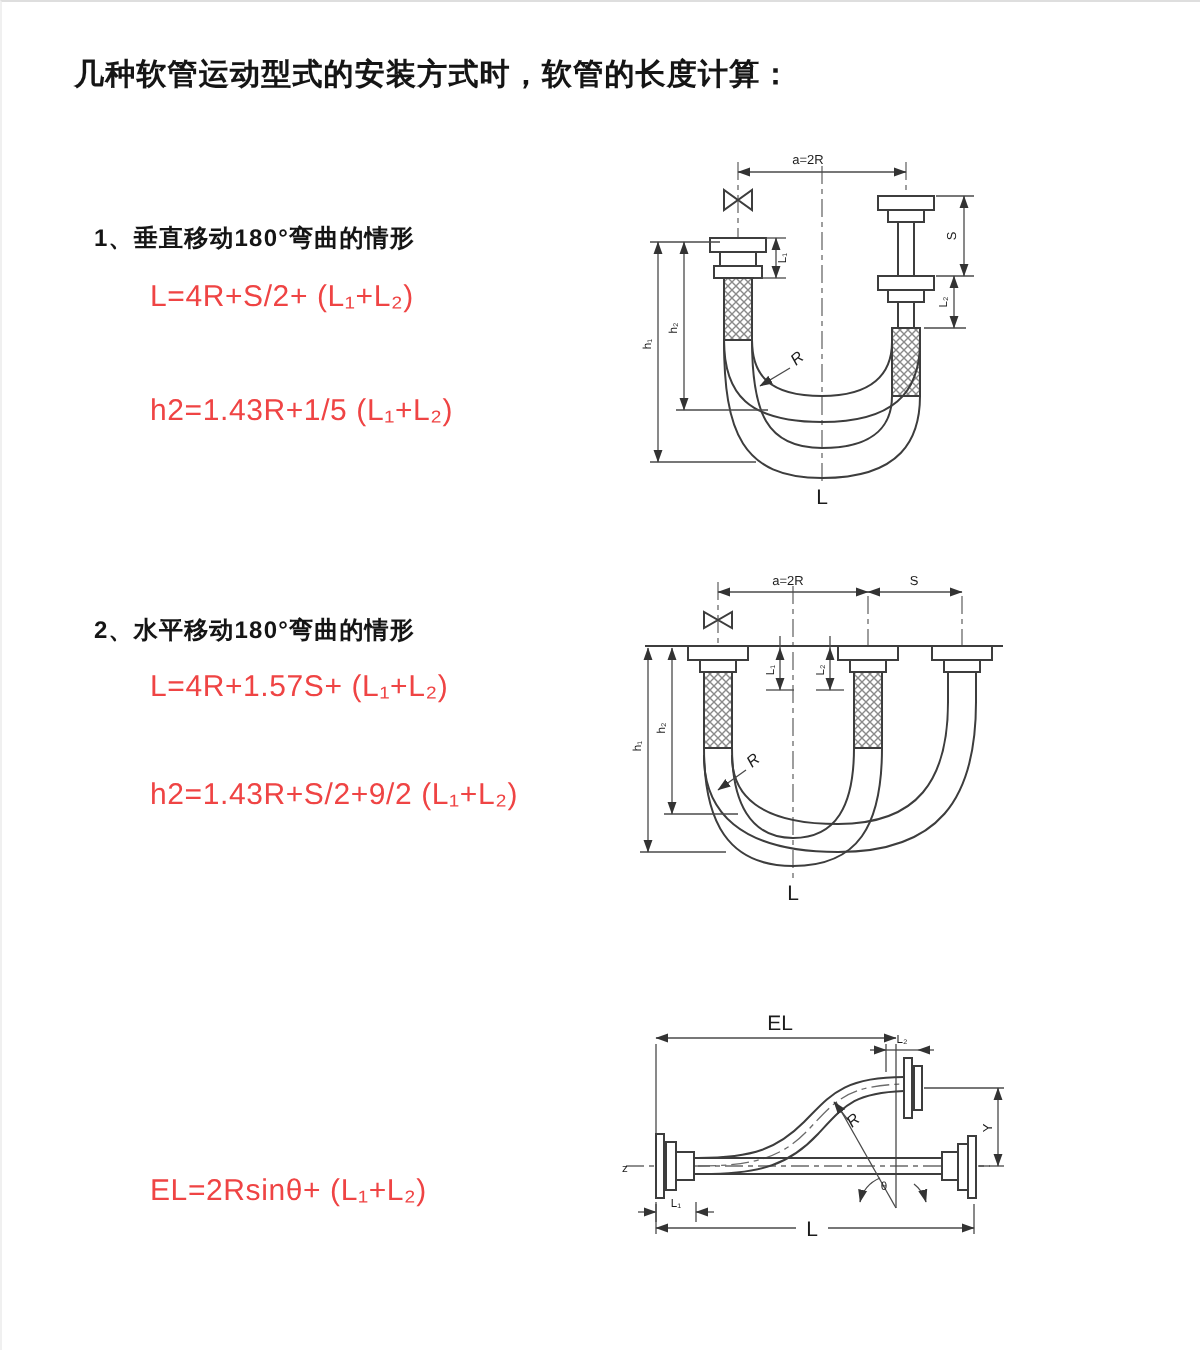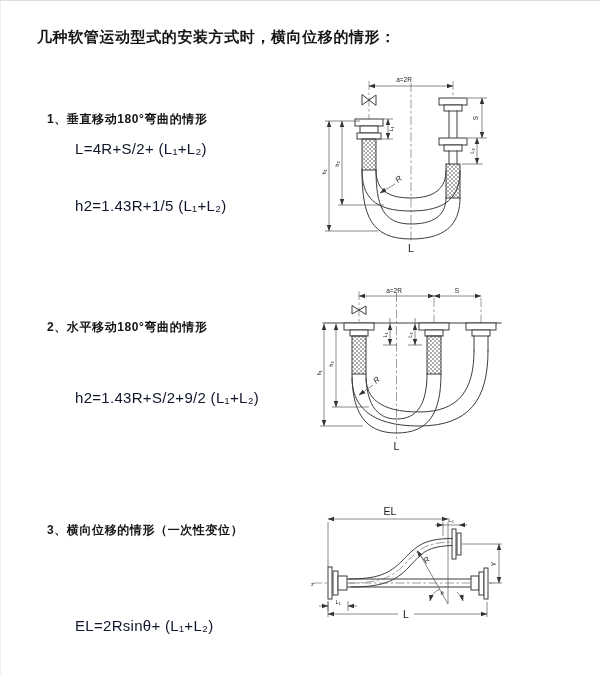--- a/index.html
+++ b/index.html
@@ -4,48 +4,48 @@
 <style>
   html,body{margin:0;padding:0}
   body{
     width:600px;height:675px;position:relative;overflow:hidden;
     background:#ffffff;color:#151515;
     font-family:"Liberation Sans","DejaVu Sans",sans-serif;
   }
   .page{position:absolute;inset:0;border-top:1px solid #dedede;border-left:1px solid #f0f0f0}
   .title{position:absolute;left:36px;top:27px;font-size:15px;font-weight:700;letter-spacing:.6px;white-space:nowrap}
   .sec-h{position:absolute;left:46px;font-size:12px;font-weight:700;letter-spacing:.6px;white-space:nowrap}
-  .formula{position:absolute;left:74px;font-size:15px;font-weight:400;letter-spacing:.3px;color:#0f172a;white-space:nowrap}
+  .formula{position:absolute;left:74px;font-size:15px;font-weight:400;letter-spacing:.3px;color:#ef4444;white-space:nowrap}
   svg.diag{position:absolute}
   svg.diag .ln{stroke:#3d3d3d;stroke-width:1;fill:none;stroke-linecap:square}
   svg.diag .fl{stroke:#3d3d3d;stroke-width:1;fill:#ffffff}
   svg.diag .dim{stroke:#4a4a4a;stroke-width:.65;fill:none}
   svg.diag .cl{stroke:#6a6a6a;stroke-width:.65;fill:none;stroke-dasharray:9 2.5 2.5 2.5}
   svg.diag text{fill:#1c1c1c;font-family:"Liberation Sans","DejaVu Sans",sans-serif}
   svg.diag .dt{font-size:6.5px}
   svg.diag .dts{font-size:5.8px}
   svg.diag .dtl{font-size:10.5px}
   svg.diag .rlab{font-size:8px;font-style:italic}
 </style>
 </head>
 <body>
 
 <div class="page">
 
-  <div class="title">几种软管运动型式的安装方式时，横向位移的情形：</div>
+  <div class="title">几种软管运动型式的安装方式时，软管的长度计算：</div>
 
   <div class="sec-h" style="top:110px">1、垂直移动180°弯曲的情形</div>
   <div class="formula" style="top:139px">L=4R+S/2+ (L₁+L₂)</div>
   <div class="formula" style="top:196px">h2=1.43R+1/5 (L₁+L₂)</div>
 
-  <div class="sec-h" style="top:318px">2、水平移动180°弯曲的情形</div>
+  <div class="sec-h" style="top:306px">2、水平移动180°弯曲的情形</div>
+  <div class="formula" style="top:334px">L=4R+1.57S+ (L₁+L₂)</div>
   <div class="formula" style="top:388px">h2=1.43R+S/2+9/2 (L₁+L₂)</div>
 
-  <div class="sec-h" style="top:521px">3、横向位移的情形（一次性变位）</div>
-  <div class="formula" style="top:616px">EL=2Rsinθ+ (L₁+L₂)</div>
+  <div class="formula" style="top:586px">EL=2Rsinθ+ (L₁+L₂)</div>
 
   <svg class="diag" style="left:315px;top:70px" width="285" height="195" viewBox="0 0 285 195">
     <defs>
       <marker id="ar1" markerWidth="8" markerHeight="8" refX="6.2" refY="3" orient="auto-start-reverse" markerUnits="userSpaceOnUse">
         <path d="M0,0.7 L6.5,3 L0,5.3 Z" fill="#333"></path>
       </marker>
       <pattern id="ht1" width="4" height="4" patternUnits="userSpaceOnUse">
         <path d="M0,4 L4,0 M0,0 L4,4" stroke="#8a8a8a" stroke-width="0.7"></path>
       </pattern>
     </defs>

